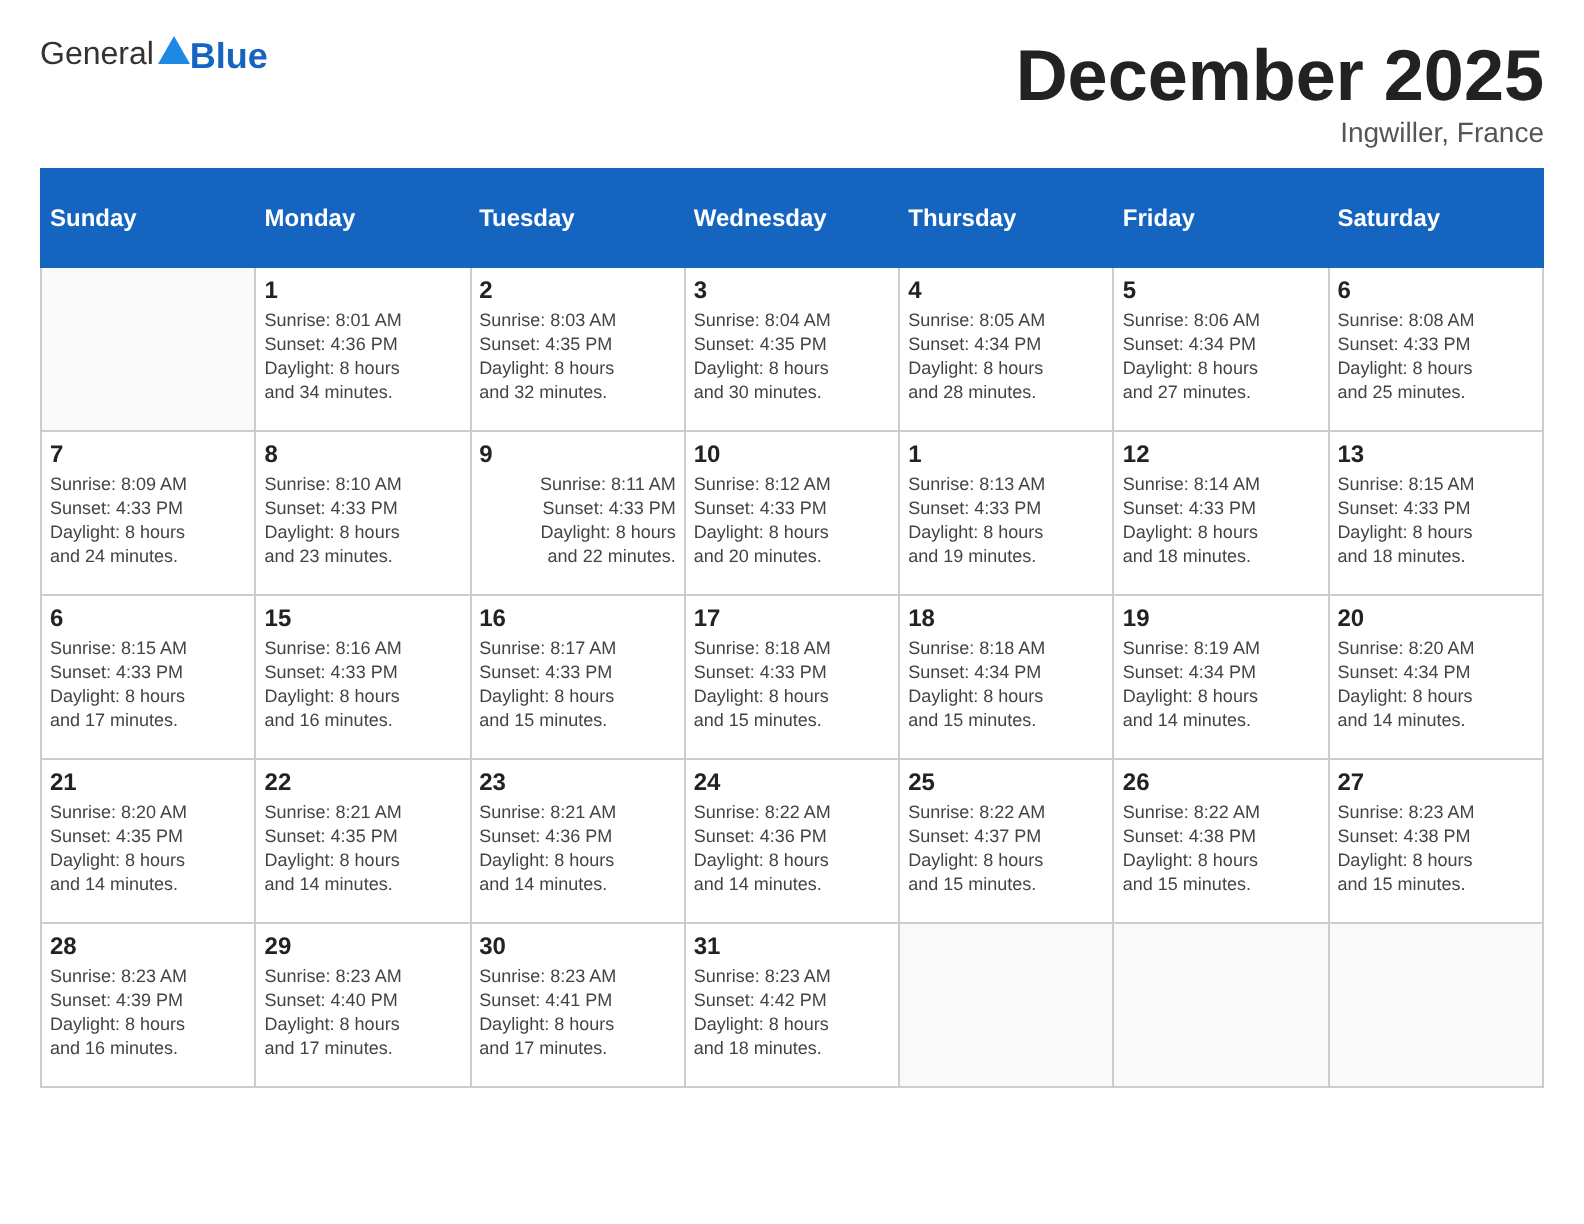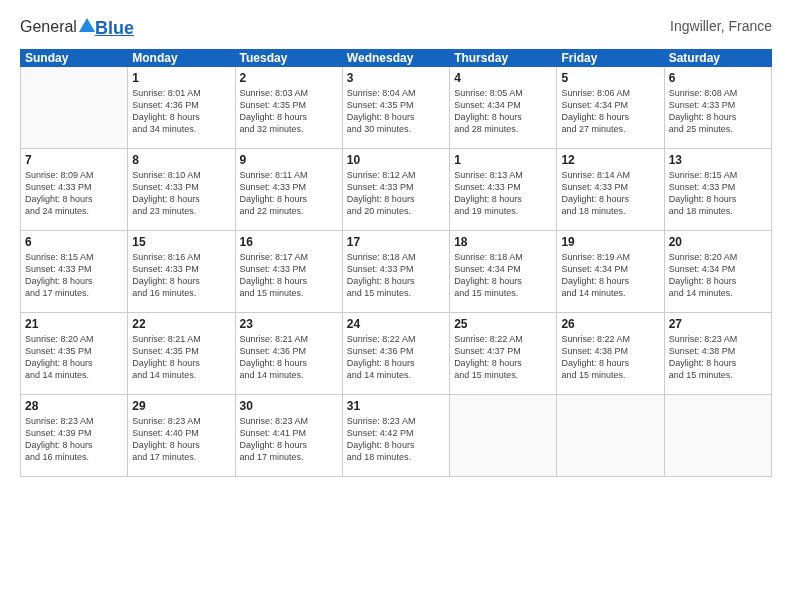--- a/index.html
+++ b/index.html
@@ -20,21 +20,21 @@
       display: flex;
       justify-content: space-between;
       align-items: flex-start;
       margin-bottom: 10px;
     }
     .logo {
       display: flex;
       align-items: flex-start;
     }
     .logo-general { color: #333; }
-    .logo-blue { color: #1565c0; text-decoration: underline; }
+    .logo-blue { color: #1565c0; }
     .logo-row {
       display: flex;
       align-items: center;
     }
     .title-block {
       text-align: right;
     }
     .title-month {
       font-size: 36px;
       font-weight: bold;
@@ -49,21 +49,21 @@
     .calendar {
       width: 100%;
       border-collapse: collapse;
       table-layout: fixed;
     }
     .calendar th {
       background: #1565c0;
       color: #fff;
       font-size: 12px;
       font-weight: bold;
-      padding: 1px 4px;
+      padding: 17px 4px;
       text-align: left;
       border: 1px solid #1565c0;
     }
     .calendar td {
       border: 1px solid #ccc;
       vertical-align: top;
       padding: 4px 4px 4px 4px;
       height: 82px;
       font-size: 9.5px;
       color: #333;
@@ -96,20 +96,21 @@
           <svg width="16" height="14" viewBox="0 0 16 14">
             <polygon points="8,0 16,14 0,14" fill="#1e88e5"></polygon>
           </svg>
         </span>
       </div>
       <div class="logo-row">
         <span class="logo-blue" style="font-size:18px;font-weight:bold;color:#1565c0;">Blue</span>
       </div>
     </div>
     <div class="title-block">
+      <div class="title-month">December 2025</div>
       <div class="title-location">Ingwiller, France</div>
     </div>
   </div>
 
   <table class="calendar">
     <thead>
       <tr>
         <th>Sunday</th>
         <th>Monday</th>
         <th>Tuesday</th>
@@ -175,21 +176,21 @@
           </td>
           <td>
             <div class="day-number">8</div>
             <div class="day-detail" style="white-space: pre-line;">Sunrise: 8:10 AM
 Sunset: 4:33 PM
 Daylight: 8 hours
 and 23 minutes.</div>
           </td>
           <td>
             <div class="day-number">9</div>
-            <div class="day-detail" style="white-space: pre-line;">Sunrise: 8:11 AM
+            <div class="day-detail" style="white-space: pre-line; text-align: right;">Sunrise: 8:11 AM
 Sunset: 4:33 PM
 Daylight: 8 hours
 and 22 minutes.</div>
           </td>
           <td>
             <div class="day-number">10</div>
             <div class="day-detail" style="white-space: pre-line;">Sunrise: 8:12 AM
 Sunset: 4:33 PM
 Daylight: 8 hours
 and 20 minutes.</div>

